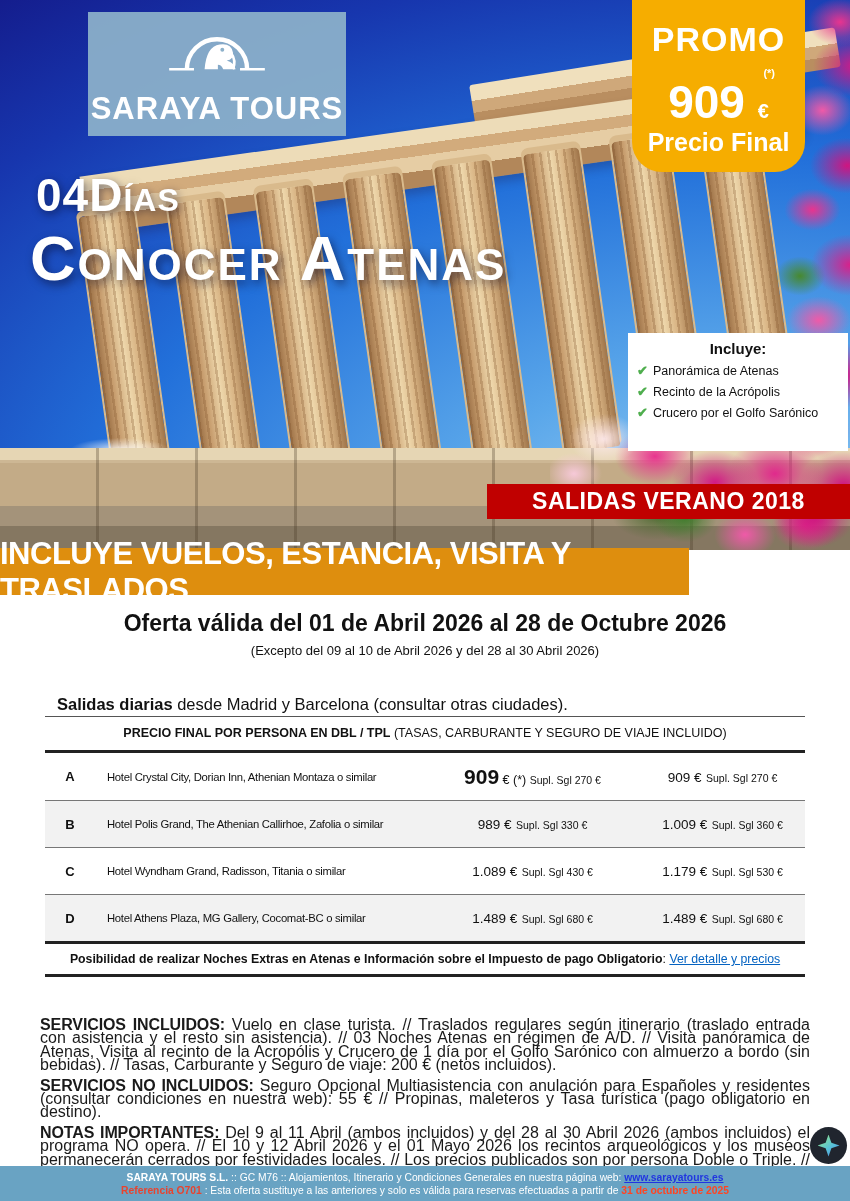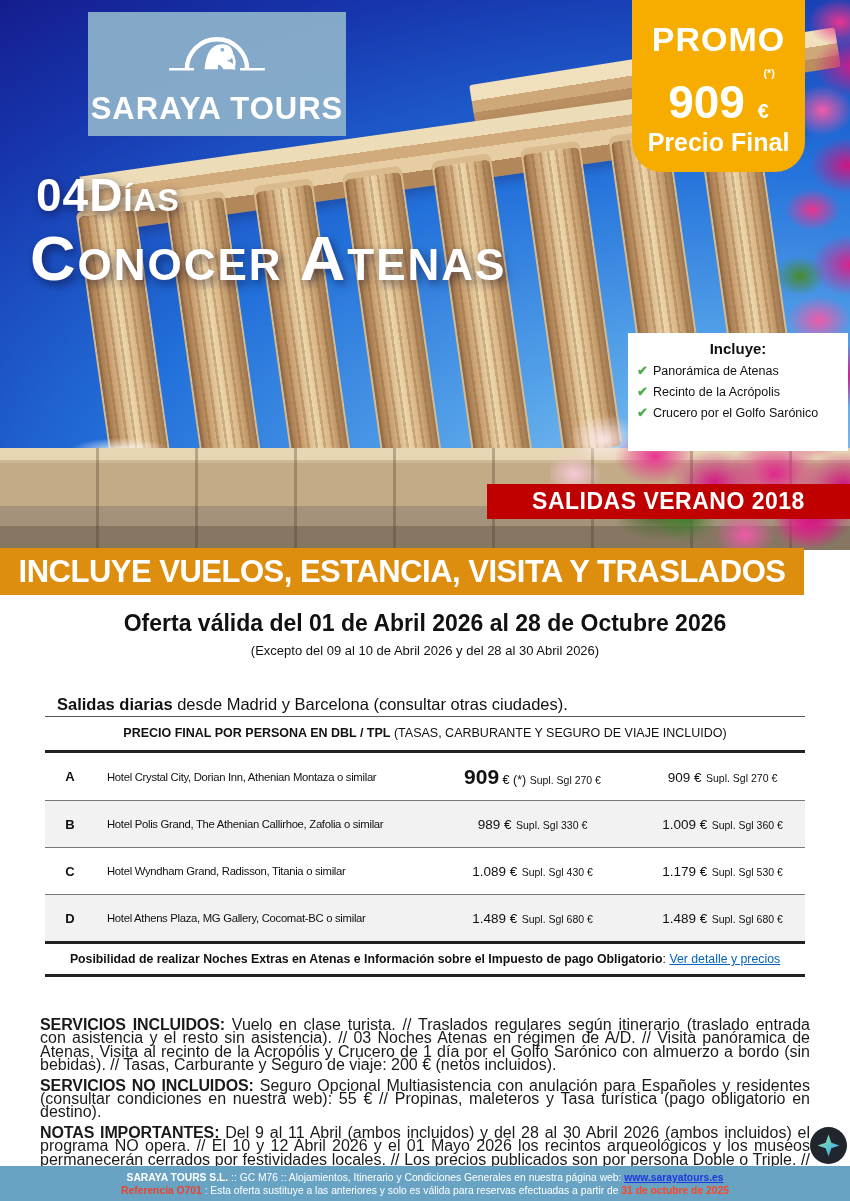--- a/index.html
+++ b/index.html
@@ -78,21 +78,21 @@
 
   
   .includes { position:absolute; left:628px; top:333px; width:220px; height:118px; background:#fff; padding:7px 9px 6px; }
   .includes .ititle { font-weight:bold; font-size:15px; text-align:center; margin-bottom:4px; color:#111; }
   .inc-item { font-size:12.5px; color:#111; margin:6px 0; white-space:nowrap; }
   .check { color:#4FAE4E; font-size:13px; font-weight:bold; margin-right:5px; }
 
   
   .season { position:absolute; left:487px; top:484px; width:363px; height:35px; background:#C00000;
     color:#fff; font-weight:bold; font-size:23px; display:flex; align-items:center; justify-content:center; letter-spacing:.5px; }
-  .mainbanner { position:absolute; left:0; top:548px; width:804px; height:47px; background:#DE8E0E;
+  .mainbanner { position:absolute; left:0; top:548px; width:689px; height:47px; background:#DE8E0E;
     color:#fff; font-weight:bold; font-size:31px; letter-spacing:-.5px; display:flex; align-items:center; justify-content:center; }
 
   
   .offer-h { position:absolute; left:0; top:610px; width:850px; text-align:center; font-size:23px; font-weight:bold; color:#111; }
   .offer-ex { position:absolute; left:0; top:643px; width:850px; text-align:center; font-size:13px; color:#111; }
   .departures { position:absolute; left:57px; top:675px; font-size:16.5px; color:#111;margin-top:20px; }
 
   
   .ptable { position:absolute; left:45px; top:716px; width:760px; color:#111; }
   .cap { border-top:1px solid #555; border-bottom:3px solid #222; padding:9px 0 10px; text-align:center; font-size:12.5px; }

